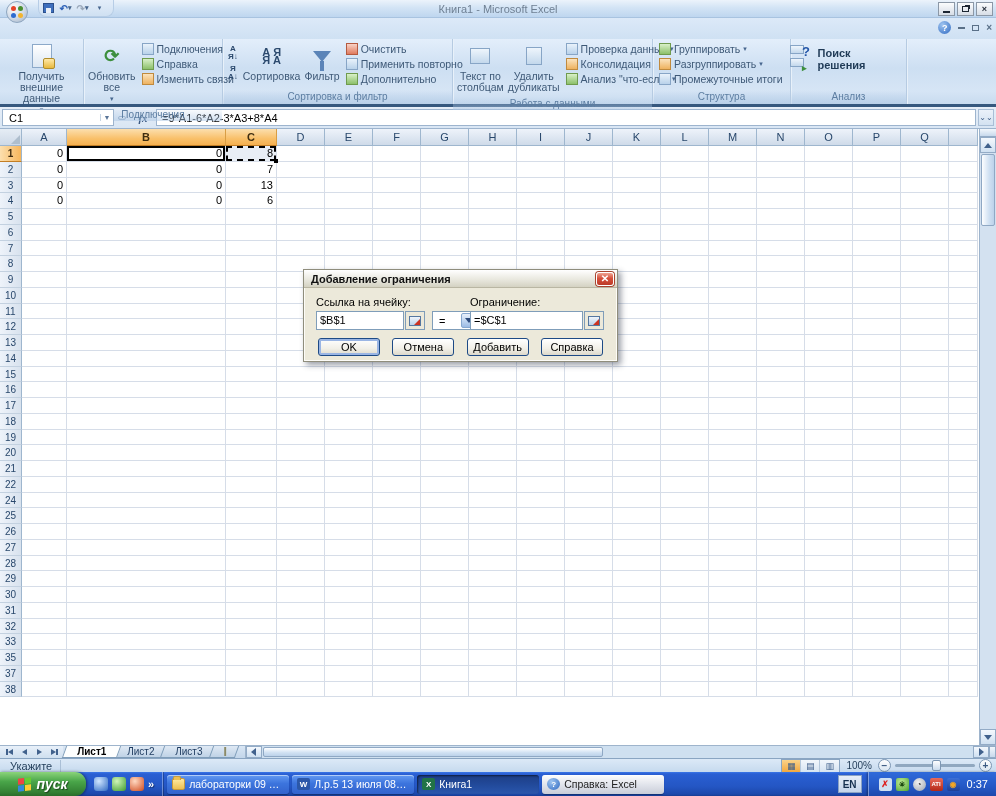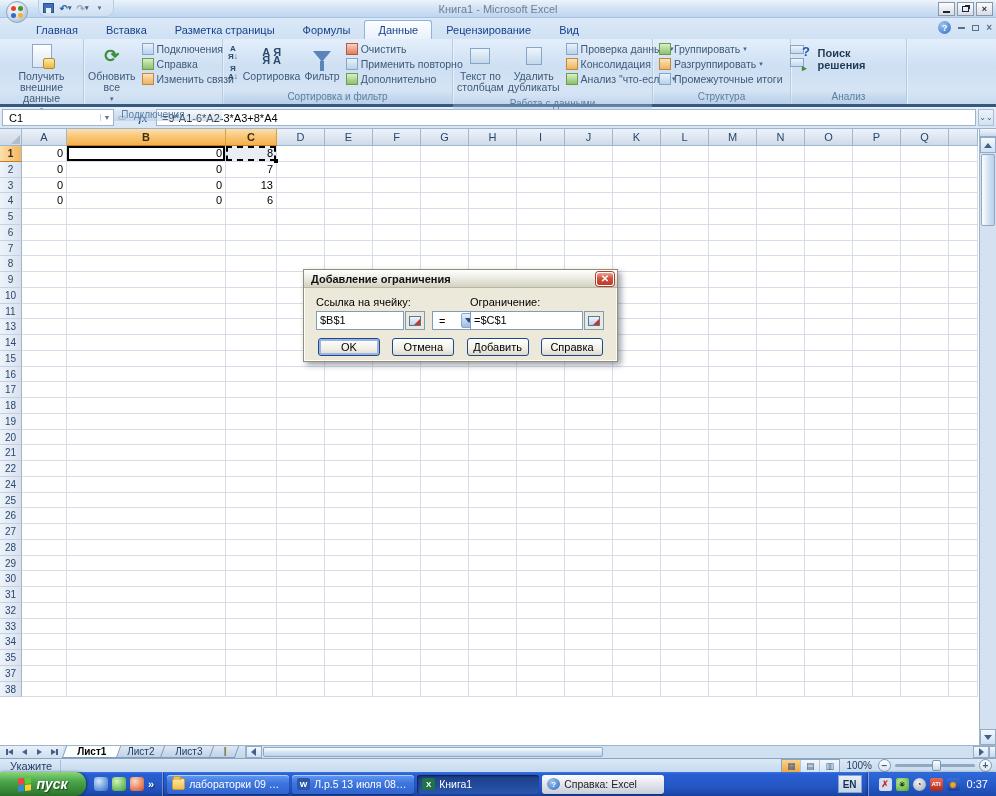--- a/index.html
+++ b/index.html
@@ -217,29 +217,20 @@
           <span class="glyph-min"></span>
         </div>
       <div class="wbtn">
           <span class="glyph-restore"></span>
         </div>
       <div class="wbtn">×</div>
     </div>
   </div>
 
   <div class="tabrow">
-    <div style="display:flex;">
-        <div class="rtab">Главная</div>
-        <div class="rtab">Вставка</div>
-        <div class="rtab">Разметка страницы</div>
-        <div class="rtab">Формулы</div>
-        <div class="rtab active">Данные</div>
-        <div class="rtab">Рецензирование</div>
-        <div class="rtab">Вид</div>
-      </div>
     <div class="wbrow">
       <div class="helpdot">?</div>
       <span class="wb-glyph-min"></span>
       <span class="wb-glyph-restore"></span>
       <span>×</span>
     </div>
   </div>
 
   <div class="ribbon">
     <div class="rgroup" style="width:84px;">
@@ -650,20 +641,41 @@
           <div class="cell" style="width: 48px; flex: 0 0 48px;"></div>
           <div class="cell" style="width: 48px; flex: 0 0 48px;"></div>
           <div class="cell" style="width: 48px; flex: 0 0 48px;"></div>
           <div class="cell" style="width: 48px; flex: 0 0 48px;"></div>
           <div class="cell" style="width: 48px; flex: 0 0 48px;"></div>
           <div class="cell" style="width: 48px; flex: 0 0 48px;"></div>
           <div class="cell" style="width: 48px; flex: 0 0 48px;"></div>
           <div class="cell" style="width: 29px; flex: 0 0 29px;"></div>
         </div>
         <div class="grow">
+          <div class="rhdr">12</div>
+          <div class="cell" style="width: 45px; flex: 0 0 45px;"></div>
+          <div class="cell" style="width: 159px; flex: 0 0 159px;"></div>
+          <div class="cell" style="width: 51px; flex: 0 0 51px;"></div>
+          <div class="cell" style="width: 48px; flex: 0 0 48px;"></div>
+          <div class="cell" style="width: 48px; flex: 0 0 48px;"></div>
+          <div class="cell" style="width: 48px; flex: 0 0 48px;"></div>
+          <div class="cell" style="width: 48px; flex: 0 0 48px;"></div>
+          <div class="cell" style="width: 48px; flex: 0 0 48px;"></div>
+          <div class="cell" style="width: 48px; flex: 0 0 48px;"></div>
+          <div class="cell" style="width: 48px; flex: 0 0 48px;"></div>
+          <div class="cell" style="width: 48px; flex: 0 0 48px;"></div>
+          <div class="cell" style="width: 48px; flex: 0 0 48px;"></div>
+          <div class="cell" style="width: 48px; flex: 0 0 48px;"></div>
+          <div class="cell" style="width: 48px; flex: 0 0 48px;"></div>
+          <div class="cell" style="width: 48px; flex: 0 0 48px;"></div>
+          <div class="cell" style="width: 48px; flex: 0 0 48px;"></div>
+          <div class="cell" style="width: 48px; flex: 0 0 48px;"></div>
+          <div class="cell" style="width: 29px; flex: 0 0 29px;"></div>
+        </div>
+        <div class="grow">
           <div class="rhdr">13</div>
           <div class="cell" style="width: 45px; flex: 0 0 45px;"></div>
           <div class="cell" style="width: 159px; flex: 0 0 159px;"></div>
           <div class="cell" style="width: 51px; flex: 0 0 51px;"></div>
           <div class="cell" style="width: 48px; flex: 0 0 48px;"></div>
           <div class="cell" style="width: 48px; flex: 0 0 48px;"></div>
           <div class="cell" style="width: 48px; flex: 0 0 48px;"></div>
           <div class="cell" style="width: 48px; flex: 0 0 48px;"></div>
           <div class="cell" style="width: 48px; flex: 0 0 48px;"></div>
           <div class="cell" style="width: 48px; flex: 0 0 48px;"></div>
@@ -1050,41 +1062,20 @@
           <div class="cell" style="width: 48px; flex: 0 0 48px;"></div>
           <div class="cell" style="width: 48px; flex: 0 0 48px;"></div>
           <div class="cell" style="width: 48px; flex: 0 0 48px;"></div>
           <div class="cell" style="width: 48px; flex: 0 0 48px;"></div>
           <div class="cell" style="width: 48px; flex: 0 0 48px;"></div>
           <div class="cell" style="width: 48px; flex: 0 0 48px;"></div>
           <div class="cell" style="width: 29px; flex: 0 0 29px;"></div>
         </div>
         <div class="grow">
           <div class="rhdr">33</div>
-          <div class="cell" style="width: 45px; flex: 0 0 45px;"></div>
-          <div class="cell" style="width: 159px; flex: 0 0 159px;"></div>
-          <div class="cell" style="width: 51px; flex: 0 0 51px;"></div>
-          <div class="cell" style="width: 48px; flex: 0 0 48px;"></div>
-          <div class="cell" style="width: 48px; flex: 0 0 48px;"></div>
-          <div class="cell" style="width: 48px; flex: 0 0 48px;"></div>
-          <div class="cell" style="width: 48px; flex: 0 0 48px;"></div>
-          <div class="cell" style="width: 48px; flex: 0 0 48px;"></div>
-          <div class="cell" style="width: 48px; flex: 0 0 48px;"></div>
-          <div class="cell" style="width: 48px; flex: 0 0 48px;"></div>
-          <div class="cell" style="width: 48px; flex: 0 0 48px;"></div>
-          <div class="cell" style="width: 48px; flex: 0 0 48px;"></div>
-          <div class="cell" style="width: 48px; flex: 0 0 48px;"></div>
-          <div class="cell" style="width: 48px; flex: 0 0 48px;"></div>
-          <div class="cell" style="width: 48px; flex: 0 0 48px;"></div>
-          <div class="cell" style="width: 48px; flex: 0 0 48px;"></div>
-          <div class="cell" style="width: 48px; flex: 0 0 48px;"></div>
-          <div class="cell" style="width: 29px; flex: 0 0 29px;"></div>
-        </div>
-        <div class="grow">
-          <div class="rhdr">34</div>
           <div class="cell" style="width: 45px; flex: 0 0 45px;"></div>
           <div class="cell" style="width: 159px; flex: 0 0 159px;"></div>
           <div class="cell" style="width: 51px; flex: 0 0 51px;"></div>
           <div class="cell" style="width: 48px; flex: 0 0 48px;"></div>
           <div class="cell" style="width: 48px; flex: 0 0 48px;"></div>
           <div class="cell" style="width: 48px; flex: 0 0 48px;"></div>
           <div class="cell" style="width: 48px; flex: 0 0 48px;"></div>
           <div class="cell" style="width: 48px; flex: 0 0 48px;"></div>
           <div class="cell" style="width: 48px; flex: 0 0 48px;"></div>
           <div class="cell" style="width: 48px; flex: 0 0 48px;"></div>

